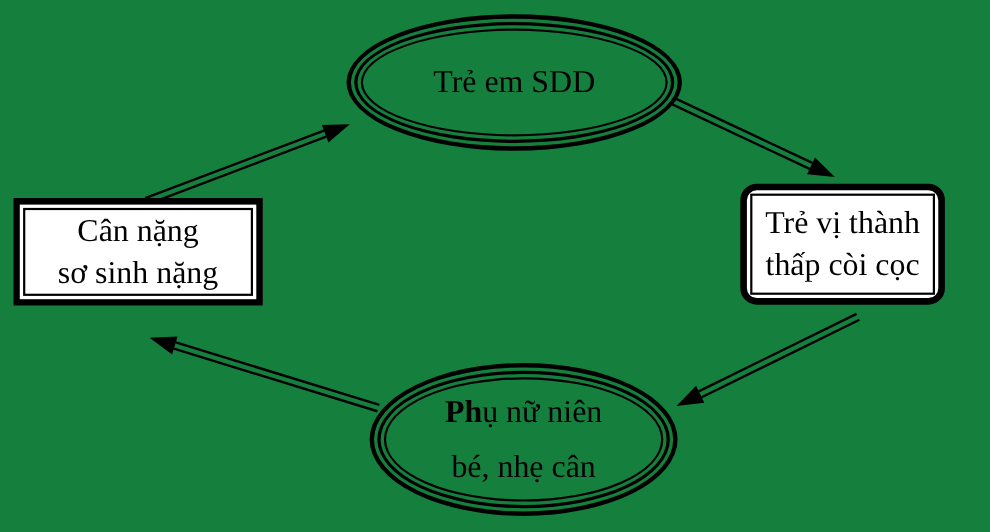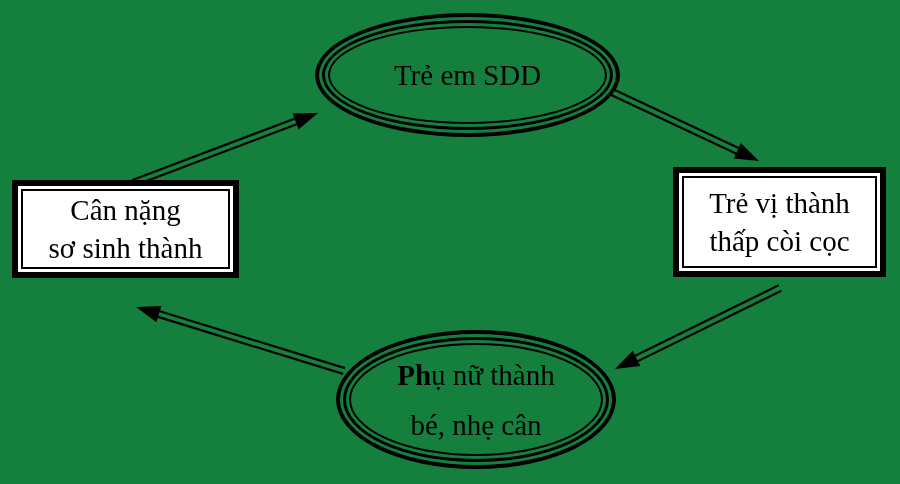--- a/index.html
+++ b/index.html
@@ -55,21 +55,21 @@
     border: 2px solid #000;
     display: flex;
     flex-direction: column;
     align-items: center;
     justify-content: center;
     text-align: center;
   }
 
   
   #node-top    { left: 315px; top: 13px;  width: 305px; height: 124px; }
-  #node-right  { left: 673px; top: 167px; width: 213px; height: 110px; }
+  #node-right  { left: 673px; top: 167px; width: 186px; height: 110px; border-radius: 15px; }
   #node-bottom { left: 336px; top: 330px; width: 280px; height: 139px; }
   #node-left   { left: 12px;  top: 180px; width: 227px; height: 98px; }
 
   
   .t29 { font-size: 29px; line-height: 38px; }
   .t29w { font-size: 29px; line-height: 50px; }
   .bold { font-weight: bold; margin-top: 32px; }
 </style>
 </head>
 <body>
@@ -114,26 +114,26 @@
       <div>thấp còi cọc</div>
     </div>
   </div>
 
   <div class="node ellipse" id="node-bottom">
     <div class="ring r1"></div>
     <div class="ring r2"></div>
     <div class="ring r3"></div>
     <div class="label t29w">
       <div>
-        <span class="bold">Ph</span><span>ụ nữ thành</span>
+        <span class="bold">Ph</span><span>ụ nữ niên</span>
       </div>
       <div>bé, nhẹ cân</div>
     </div>
   </div>
 
   <div class="node rectnode" id="node-left">
     <div class="inner t29">
       <div>Cân nặng</div>
-      <div>sơ sinh thành</div>
+      <div>sơ sinh nặng</div>
     </div>
   </div>
 
 </div>
 
 </body></html>

